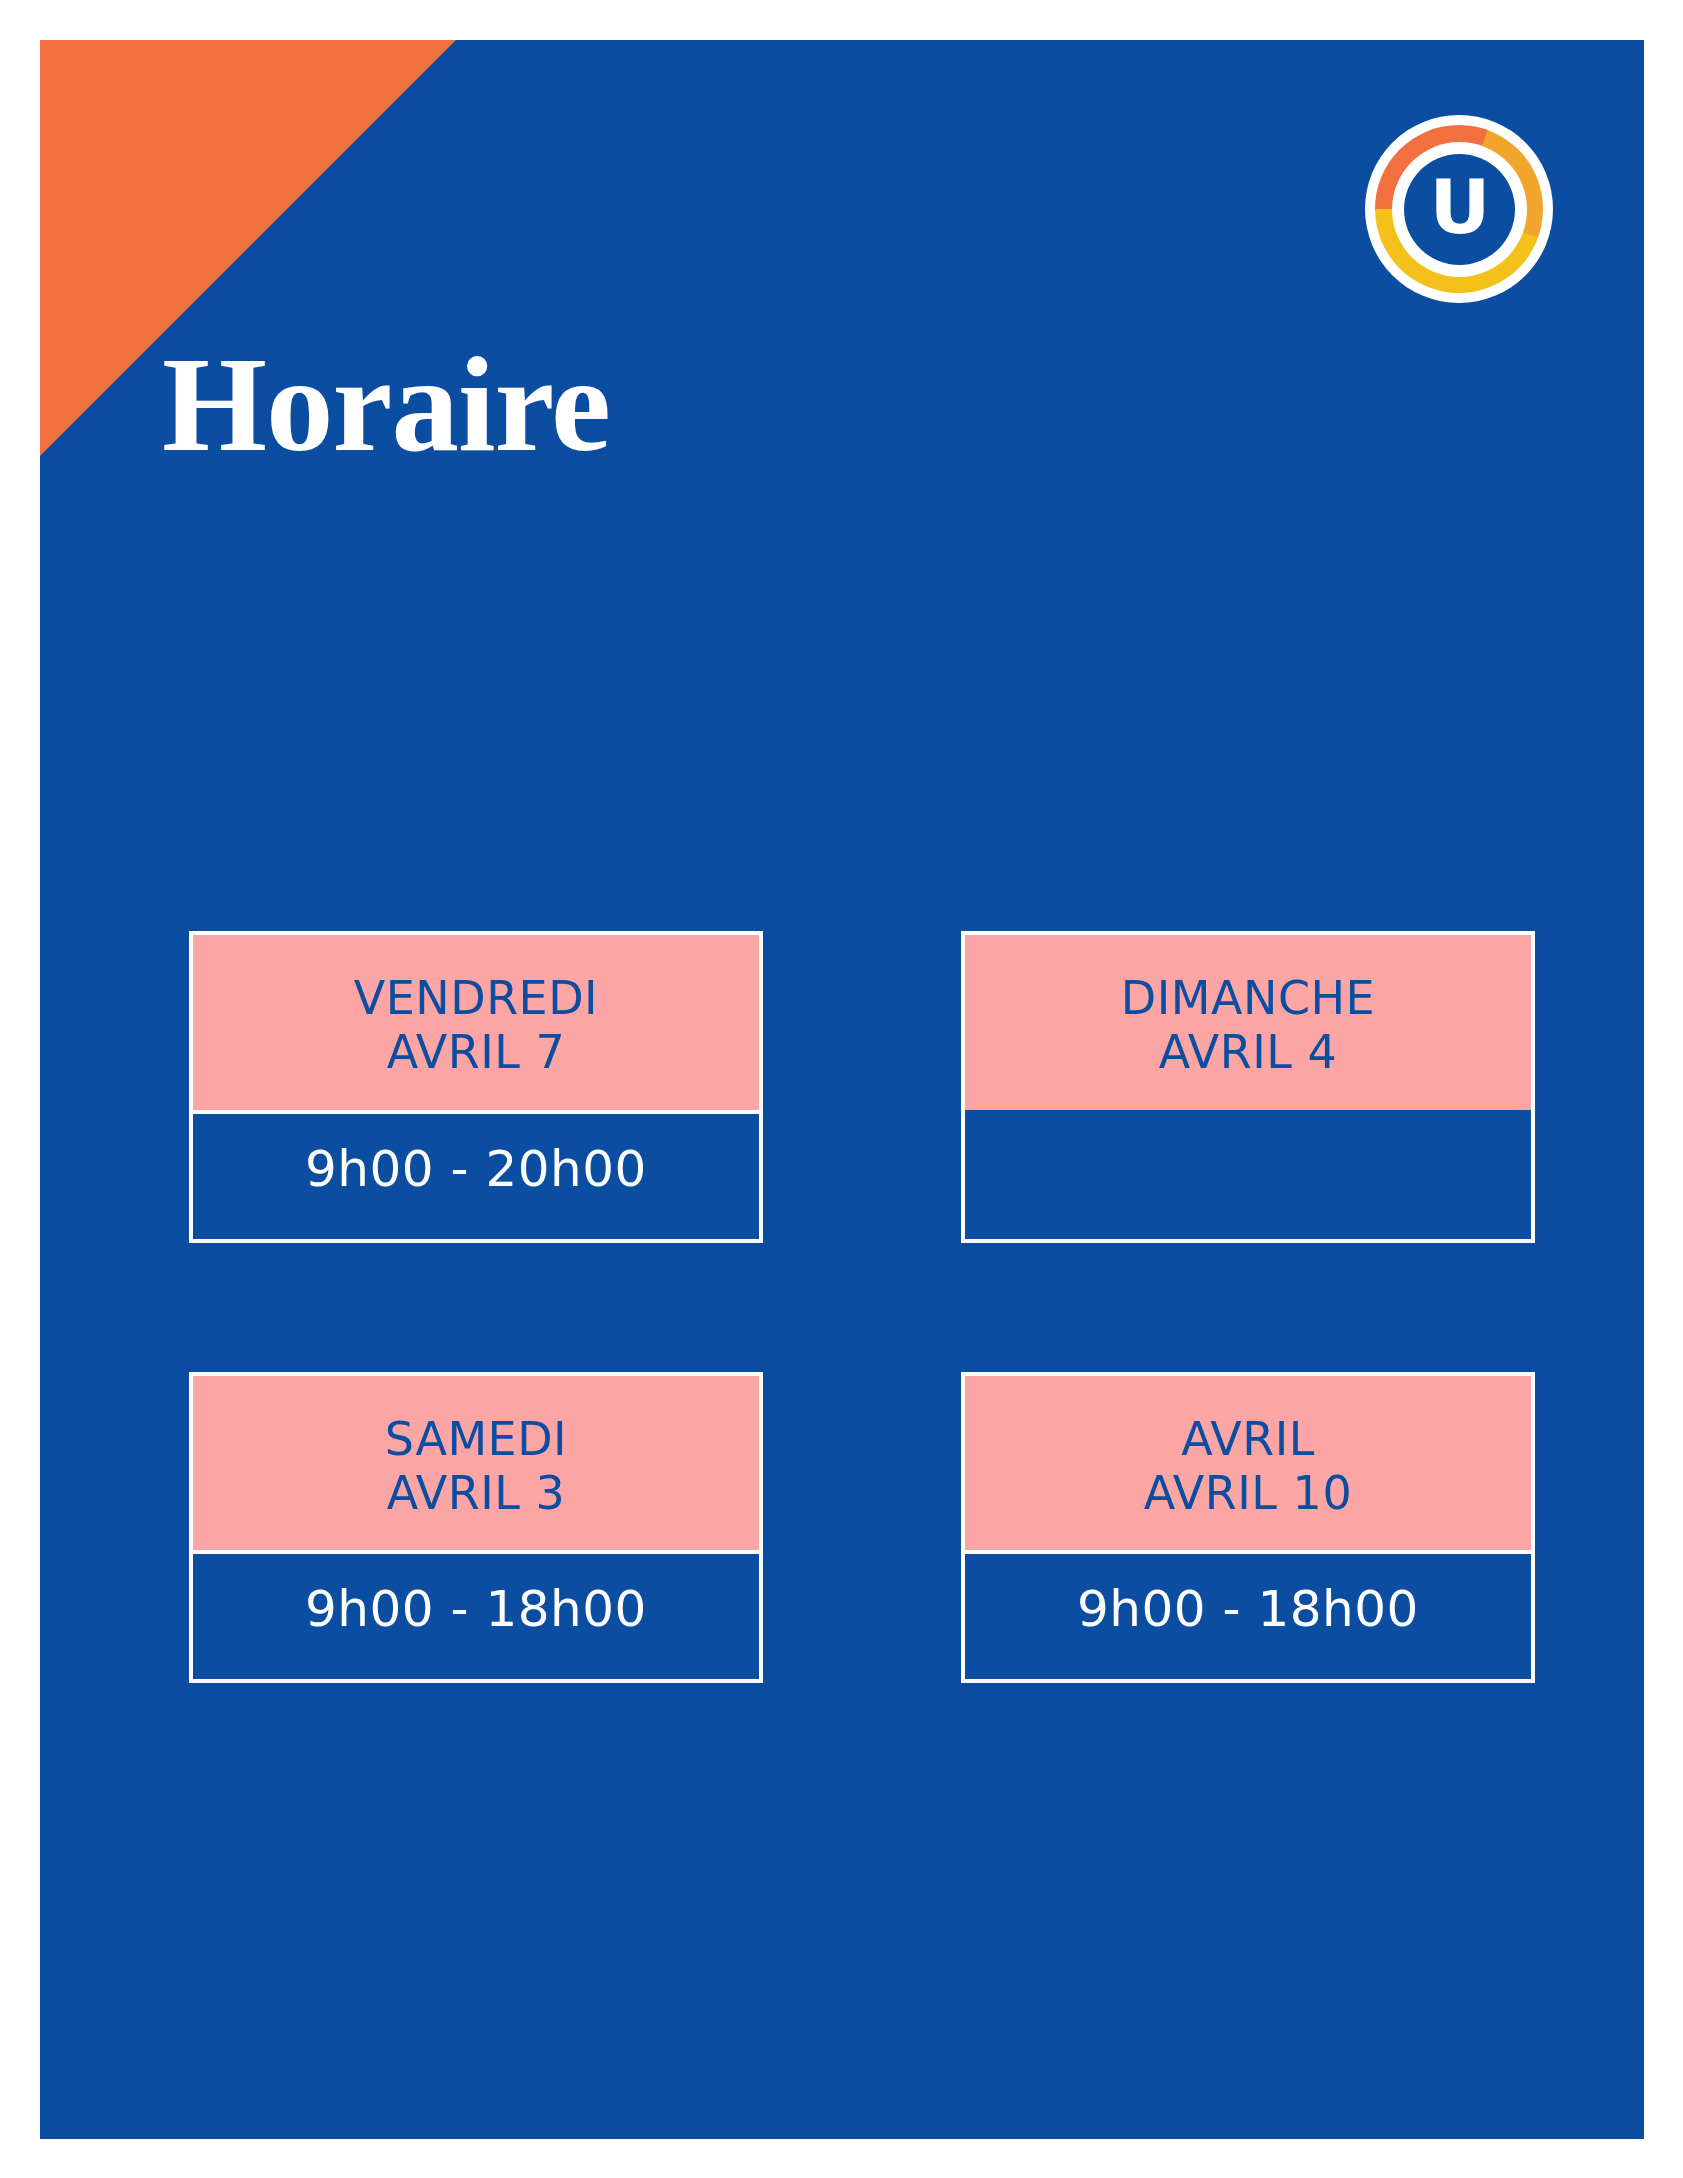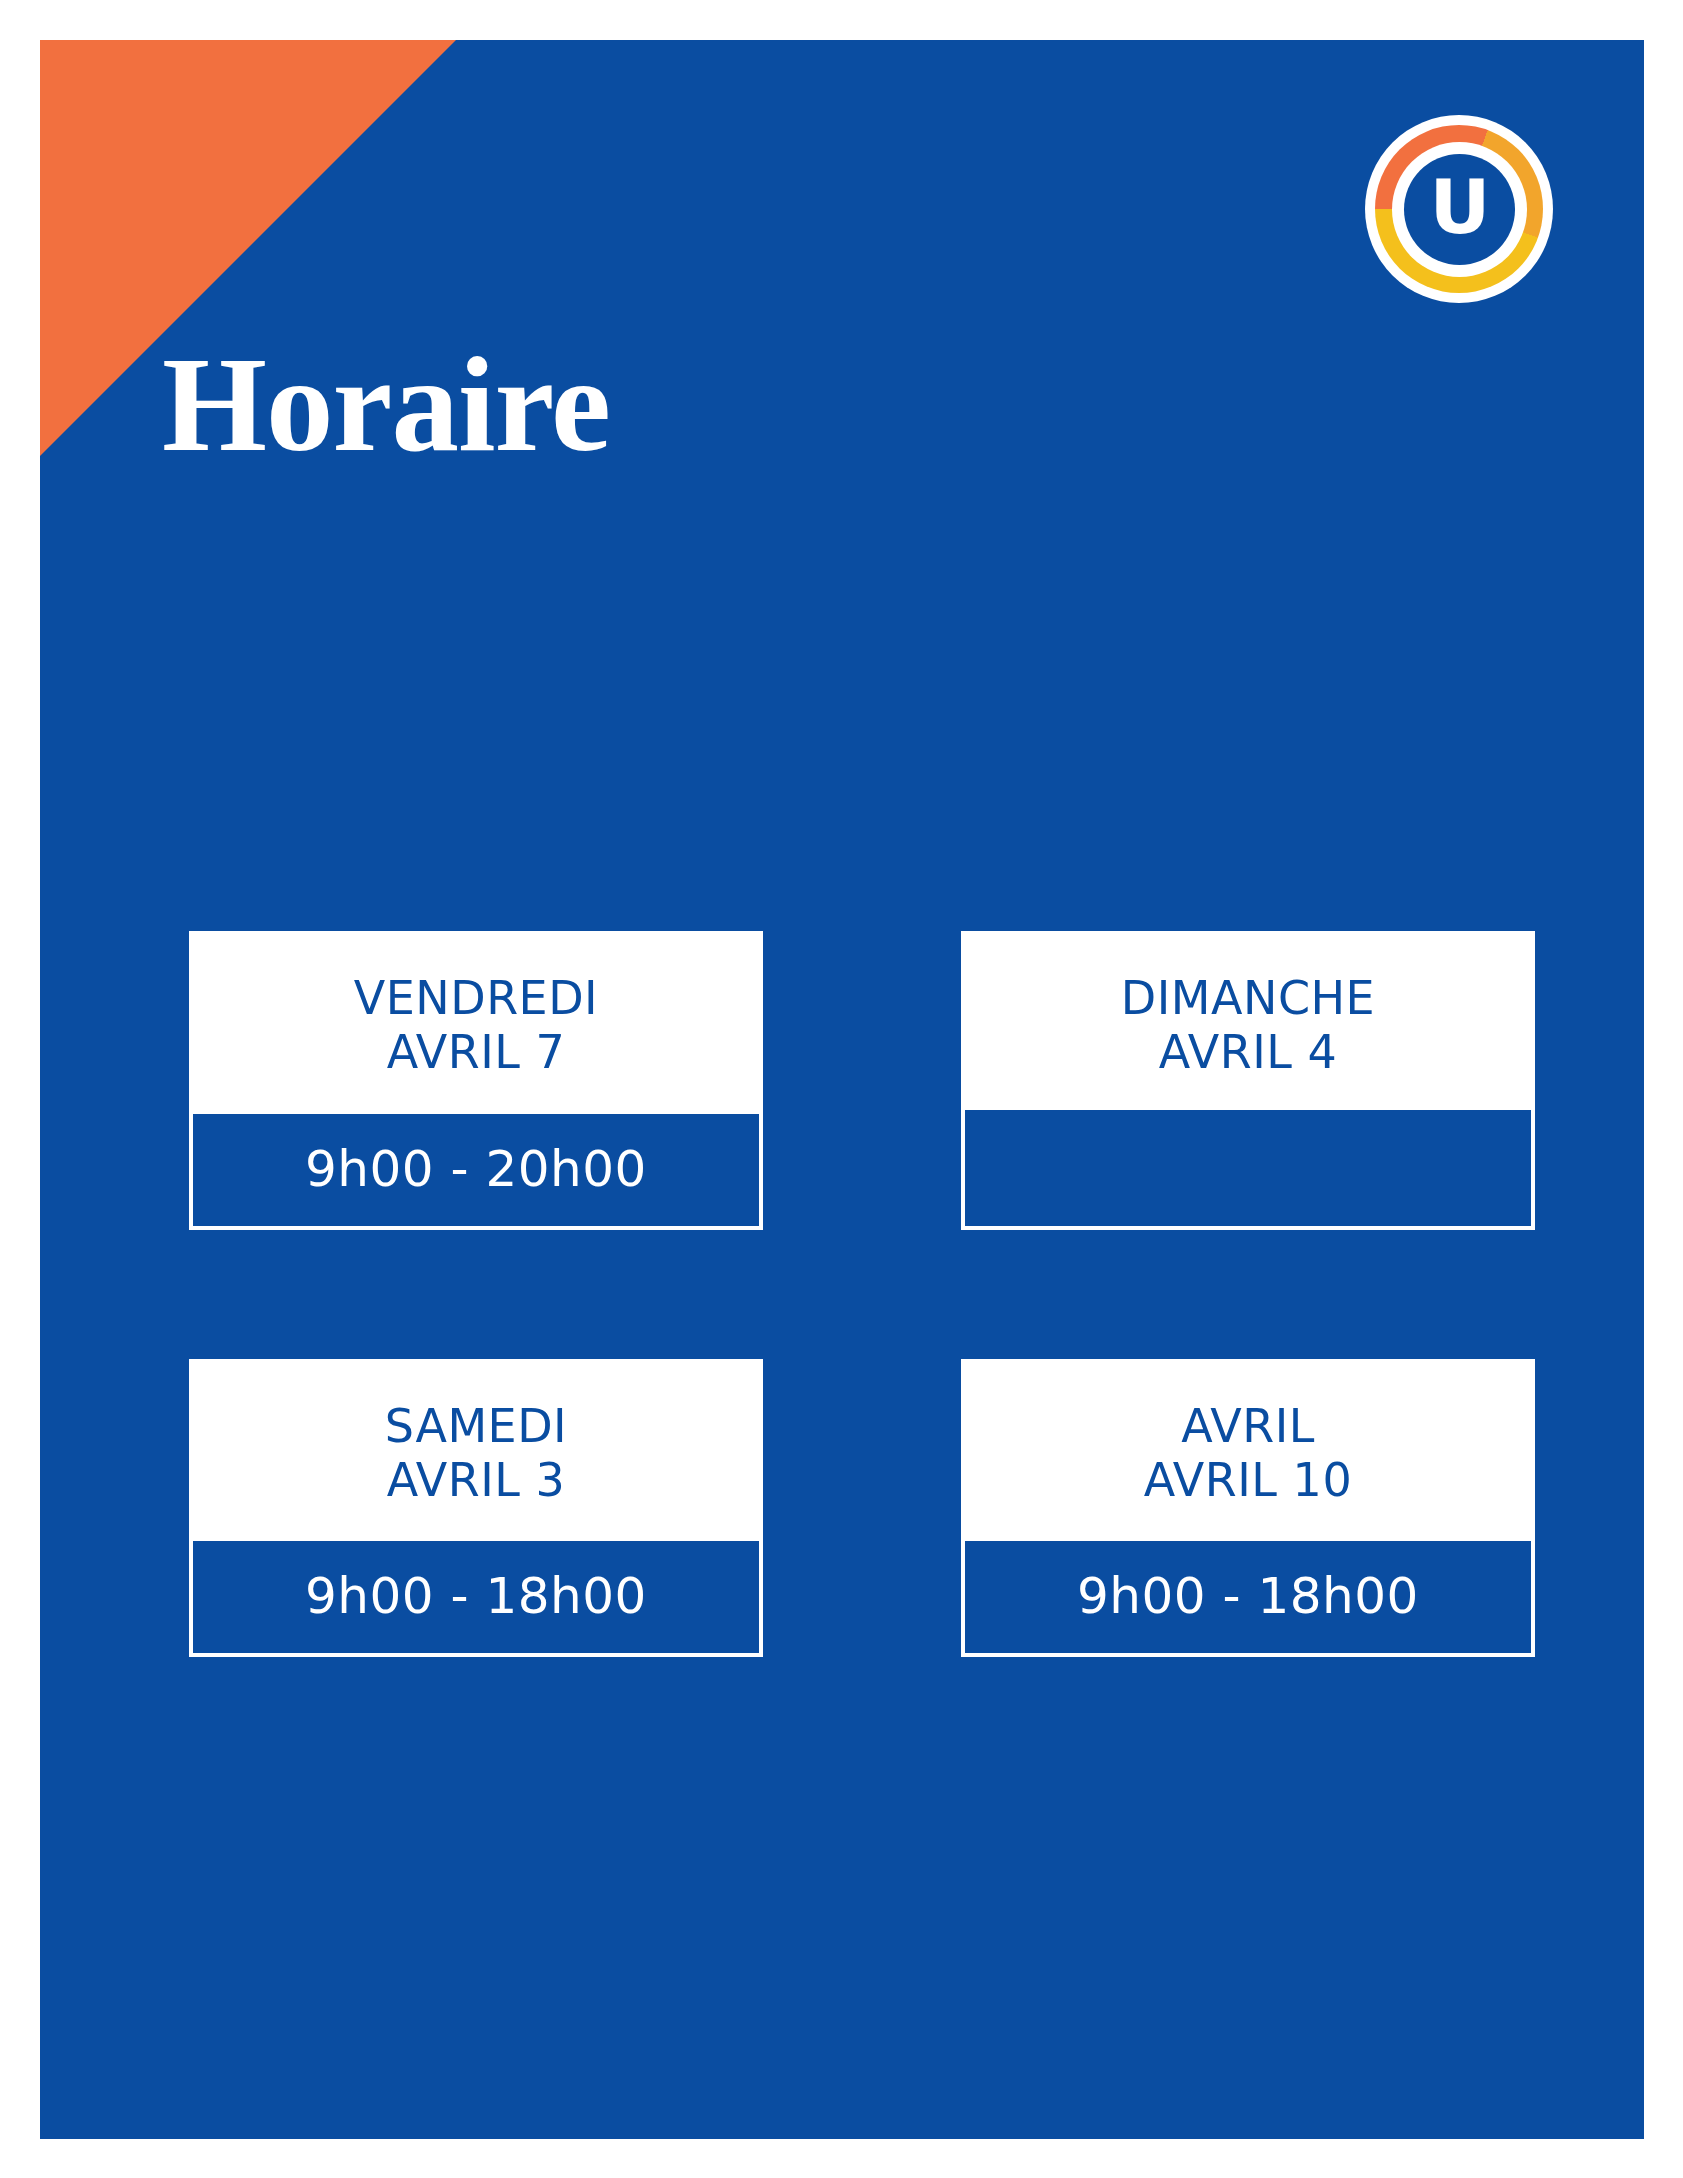--- a/index.html
+++ b/index.html
@@ -124,42 +124,42 @@
     grid-template-columns: 574px 574px;
     grid-template-rows: auto auto;
     column-gap: 198px;
     row-gap: 129px;
   }
   .card {
     border: 4px solid #ffffff;
     box-sizing: border-box;
   }
   .card-head {
-    background: #ffffff;
+    background: #fca5a5;
     color: #0a4da1;
     text-align: center;
     padding: 36px 10px 30px 10px;
     font-family: "DejaVu Sans", sans-serif;
     font-weight: 400;
     font-size: 46px;
     line-height: 1.18;
   }
   .card-head .day {
     display: block;
     letter-spacing: 0.5px;
   }
   .card-head .date {
     display: block;
     letter-spacing: 0.5px;
   }
   .card-hours {
     background: #0a4da1;
     color: #ffffff;
     text-align: center;
-    padding: 30px 10px 32px 10px;
+    padding: 30px 10px 45px 10px;
     font-family: "DejaVu Sans", sans-serif;
     font-weight: 400;
     font-size: 50px;
     line-height: 1;
     letter-spacing: 0.5px;
     border-top: 4px solid #ffffff;
   }
 </style>
 </head>
 <body>

